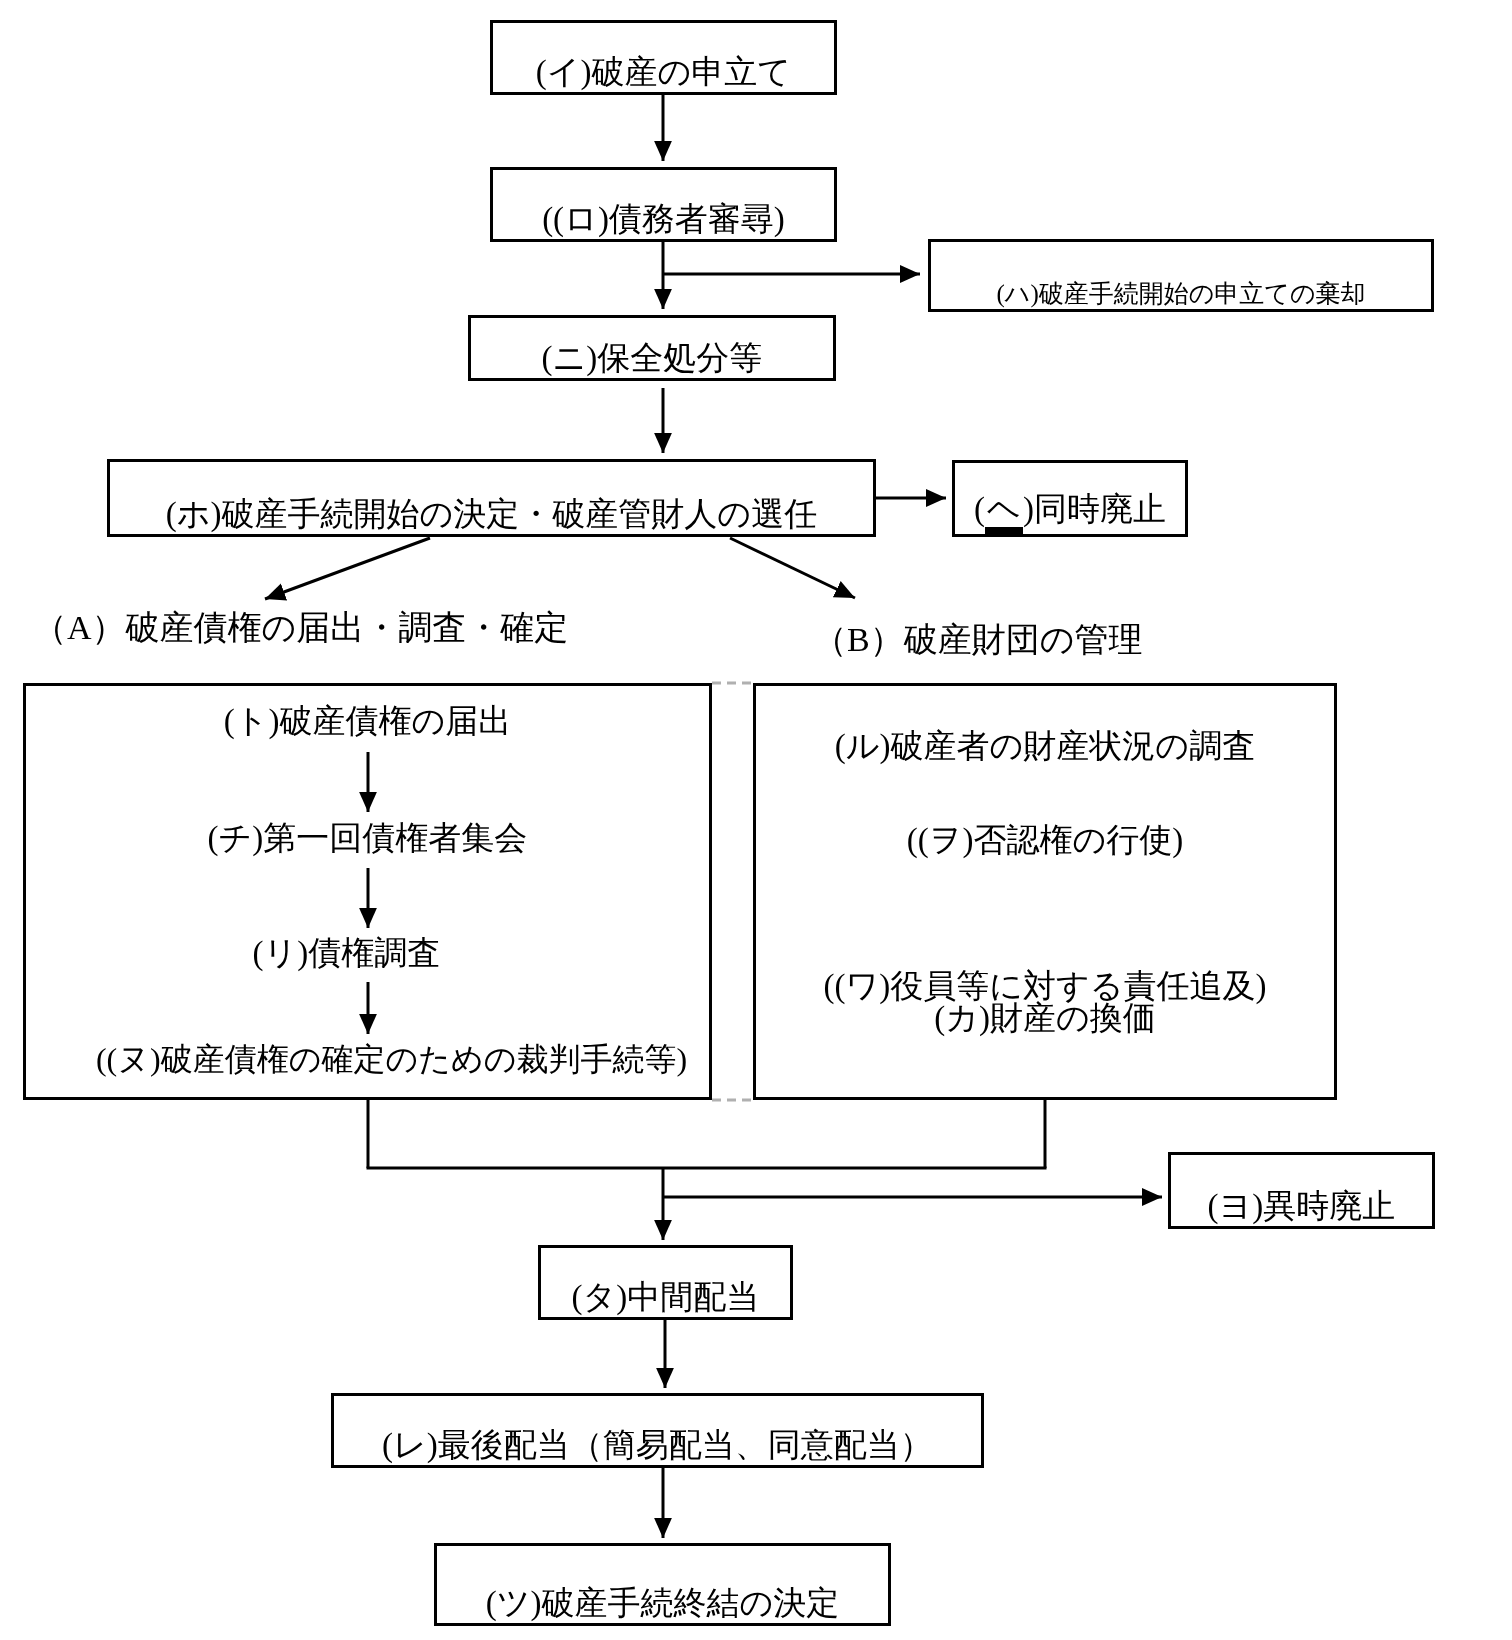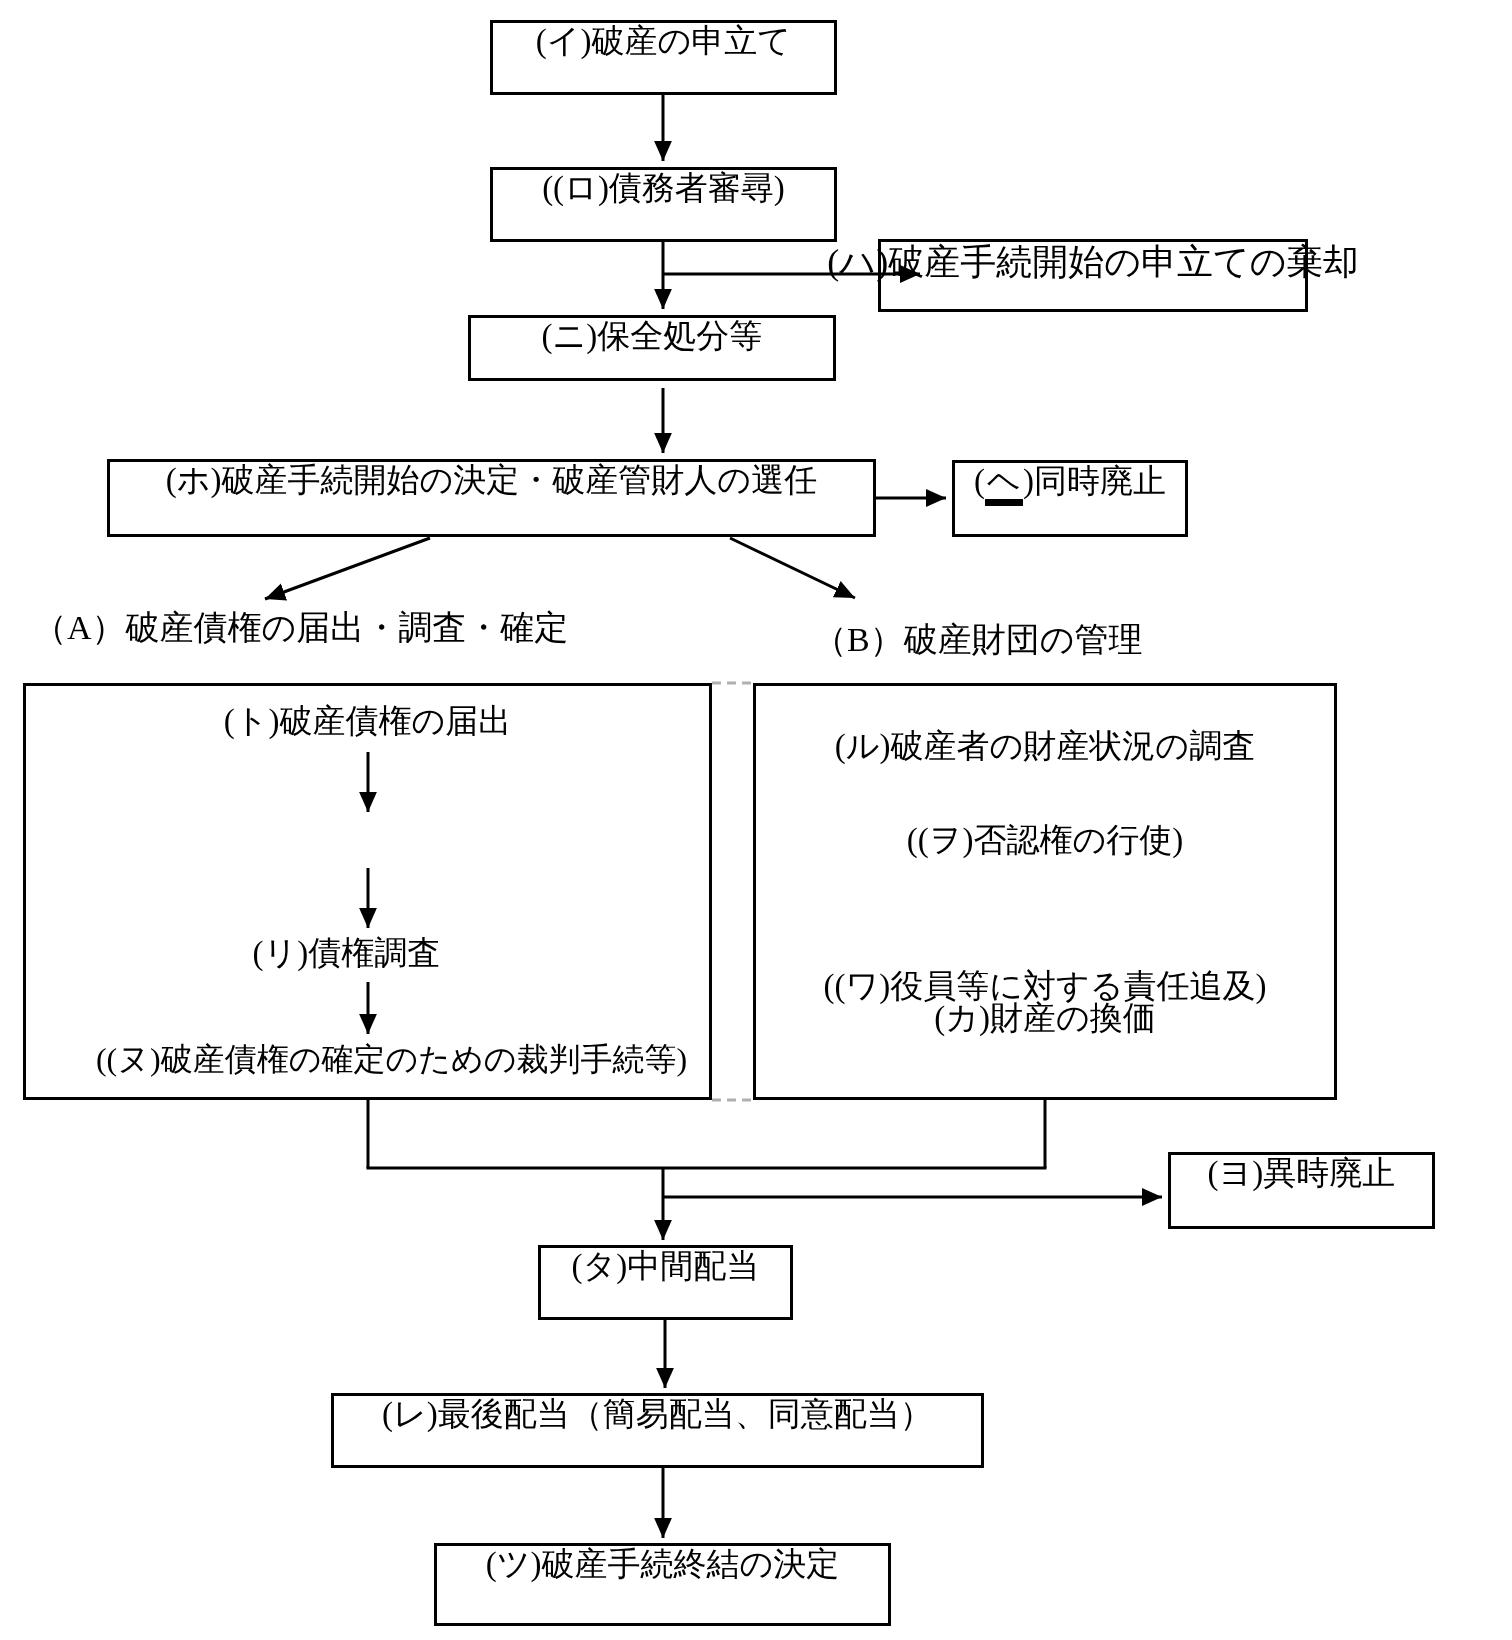--- a/index.html
+++ b/index.html
@@ -8,21 +8,21 @@
     position:relative;
     width:1512px;height:1640px;
     background:#ffffff;
     font-family:"Liberation Serif","DejaVu Serif",serif;
     color:#000;
   }
   .node{
     position:absolute;
     border:3px solid #000;
     background:#fff;
-    display:flex;align-items:flex-start;justify-content:center;
+    display:flex;align-items:flex-end;justify-content:center;
     font-size:33px;line-height:1.15;text-align:center;
     white-space:nowrap;
   }
   .group{
     position:absolute;
     border:3px solid #000;
     background:#fff;
   }
   .inner{
     position:absolute;
@@ -37,21 +37,21 @@
   }
   .he-u{
     display:inline-block;
     border-bottom:7px solid #000;
     padding:0 2px 1px 2px;
     line-height:1.0;
   }
   
   #n-i  {left:490px;top:20px;  width:347px;height:75px;}
   #n-ro {left:490px;top:167px; width:347px;height:75px;}
-  #n-ha {left:878px;top:239px; width:430px;height:73px;font-size:36px;}
+  #n-ha {left:928px;top:239px; width:506px;height:73px;font-size:25px;}
   #n-ni {left:468px;top:315px; width:368px;height:66px;}
   #n-ho {left:107px;top:459px; width:769px;height:78px;}
   #n-he {left:952px;top:460px; width:236px;height:77px;}
   #n-yo {left:1168px;top:1152px;width:267px;height:77px;}
   #n-ta {left:538px;top:1245px;width:255px;height:75px;}
   #n-re {left:331px;top:1393px;width:653px;height:75px;}
   #n-tsu{left:434px;top:1543px;width:457px;height:83px;}
   
   #g-a{left:23px; top:683px;width:689px;height:417px;}
   #g-b{left:753px;top:683px;width:584px;height:417px;}
@@ -99,20 +99,21 @@
     <span><span>(</span><span class="he-u">ヘ</span><span>)同時廃止</span></span>
   </div>
 
   <div class="slabel" id="l-a">（A）破産債権の届出・調査・確定</div>
   <div class="slabel" id="l-b">（B）破産財団の管理</div>
 
   <div class="group" id="g-a"></div>
   <div class="group" id="g-b"></div>
 
   <div class="inner" id="t-to">(ト)破産債権の届出</div>
+  <div class="inner" id="t-chi">(チ)第一回債権者集会</div>
   <div class="inner" id="t-ri">(リ)債権調査</div>
   <div class="inner" id="t-nu">((ヌ)破産債権の確定のための裁判手続等)</div>
 
   <div class="inner" id="t-ru">(ル)破産者の財産状況の調査</div>
   <div class="inner" id="t-wo">((ヲ)否認権の行使)</div>
   <div class="inner" id="t-wa">((ワ)役員等に対する責任追及)</div>
   <div class="inner" id="t-ka">(カ)財産の換価</div>
 
   <div class="node" id="n-yo">
     <span>(ヨ)異時廃止</span>

